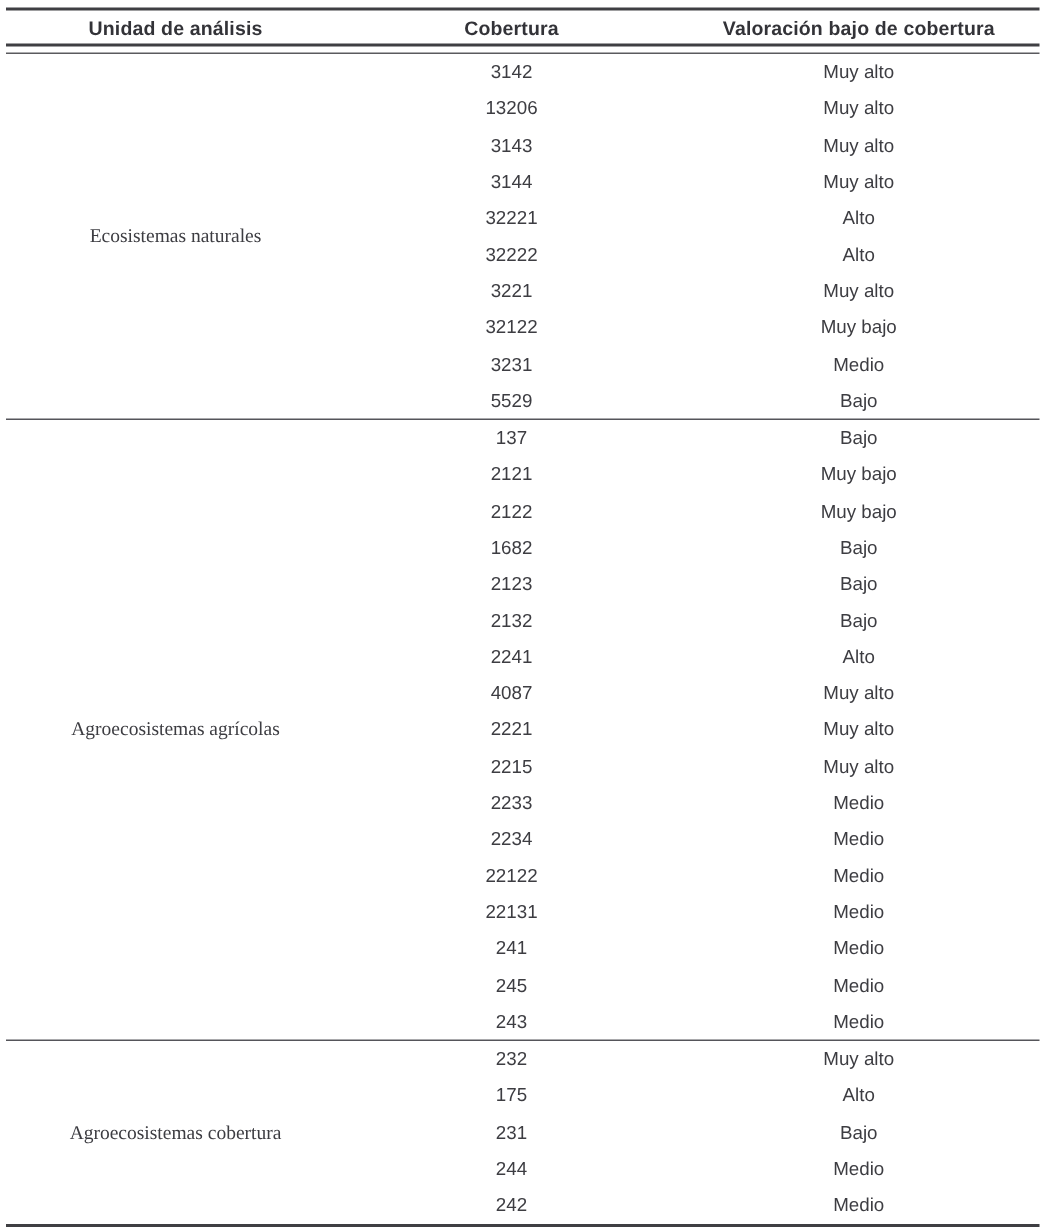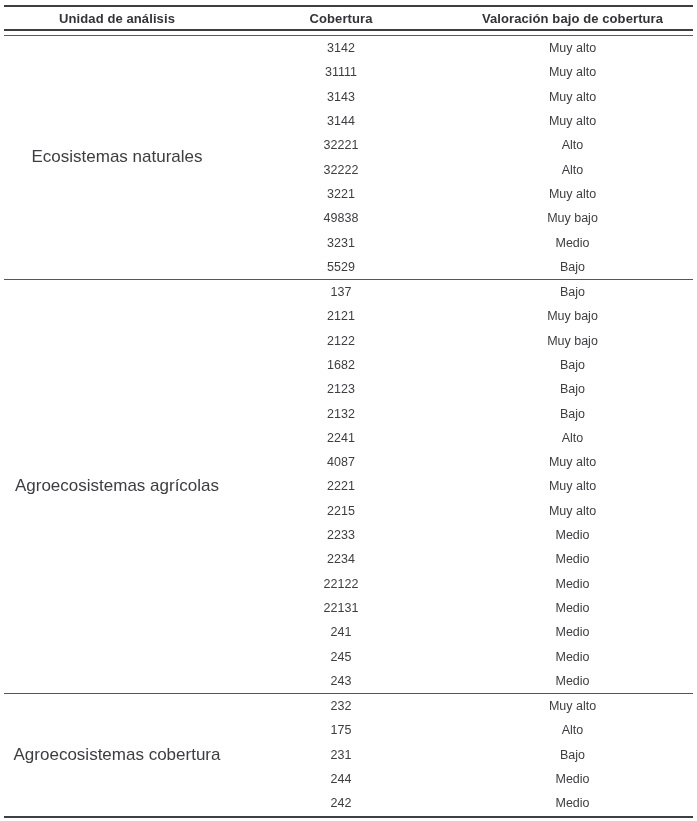--- a/index.html
+++ b/index.html
@@ -51,21 +51,22 @@
     color: #3d3d42;
   }
   tbody.group {
     border-bottom: 1px solid #55555a;
   }
   tbody.group:last-child {
     border-bottom: 2px solid #3f3f43;
   }
   td.unit-cell {
     vertical-align: middle;
-    font-size: 17px;
+    font-size: 13px;
+    font-family: Liberation Serif, serif;
   }
 </style>
 </head>
 <body>
 
 <div class="table-wrap">
   <table>
     <colgroup>
       <col class="c-unit">
       <col class="c-cob">
@@ -81,21 +82,21 @@
         <td colspan="3"></td>
       </tr>
     </thead>
   <tbody class="group">
         <tr>
           <td rowspan="10" class="unit-cell">Ecosistemas naturales</td>
           <td>3142</td>
           <td>Muy alto</td>
         </tr>
         <tr>
-          <td>31111</td>
+          <td>13206</td>
           <td>Muy alto</td>
         </tr>
         <tr>
           <td>3143</td>
           <td>Muy alto</td>
         </tr>
         <tr>
           <td>3144</td>
           <td>Muy alto</td>
         </tr>
@@ -105,21 +106,21 @@
         </tr>
         <tr>
           <td>32222</td>
           <td>Alto</td>
         </tr>
         <tr>
           <td>3221</td>
           <td>Muy alto</td>
         </tr>
         <tr>
-          <td>49838</td>
+          <td>32122</td>
           <td>Muy bajo</td>
         </tr>
         <tr>
           <td>3231</td>
           <td>Medio</td>
         </tr>
         <tr>
           <td>5529</td>
           <td>Bajo</td>
         </tr>

